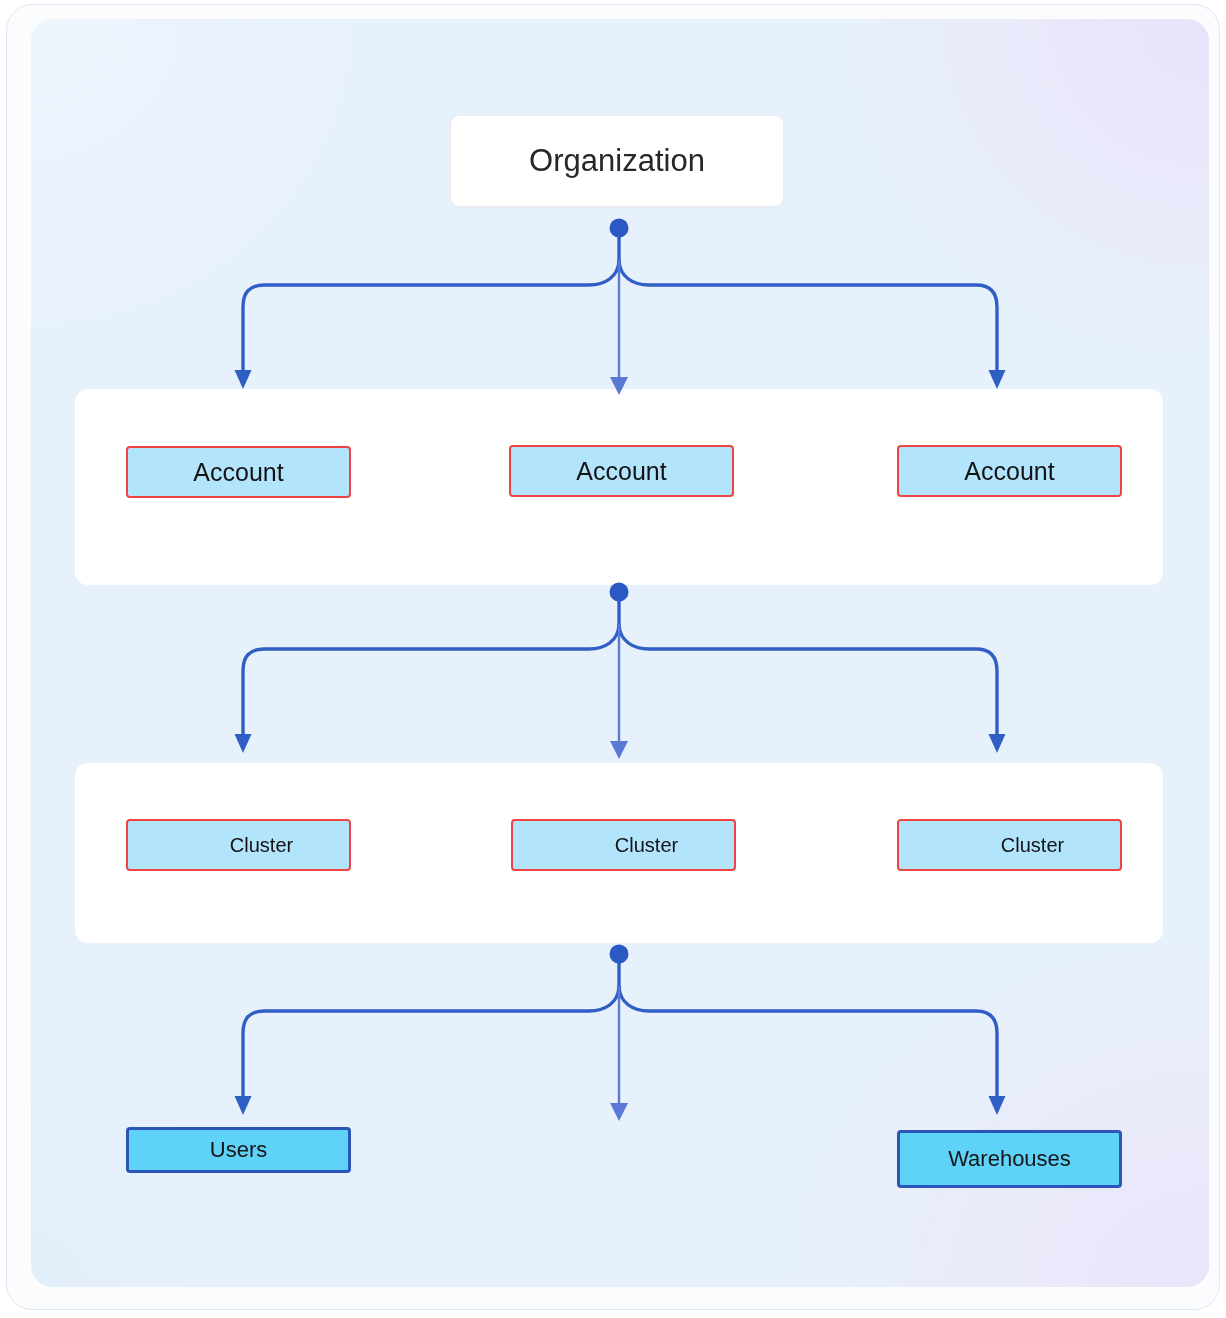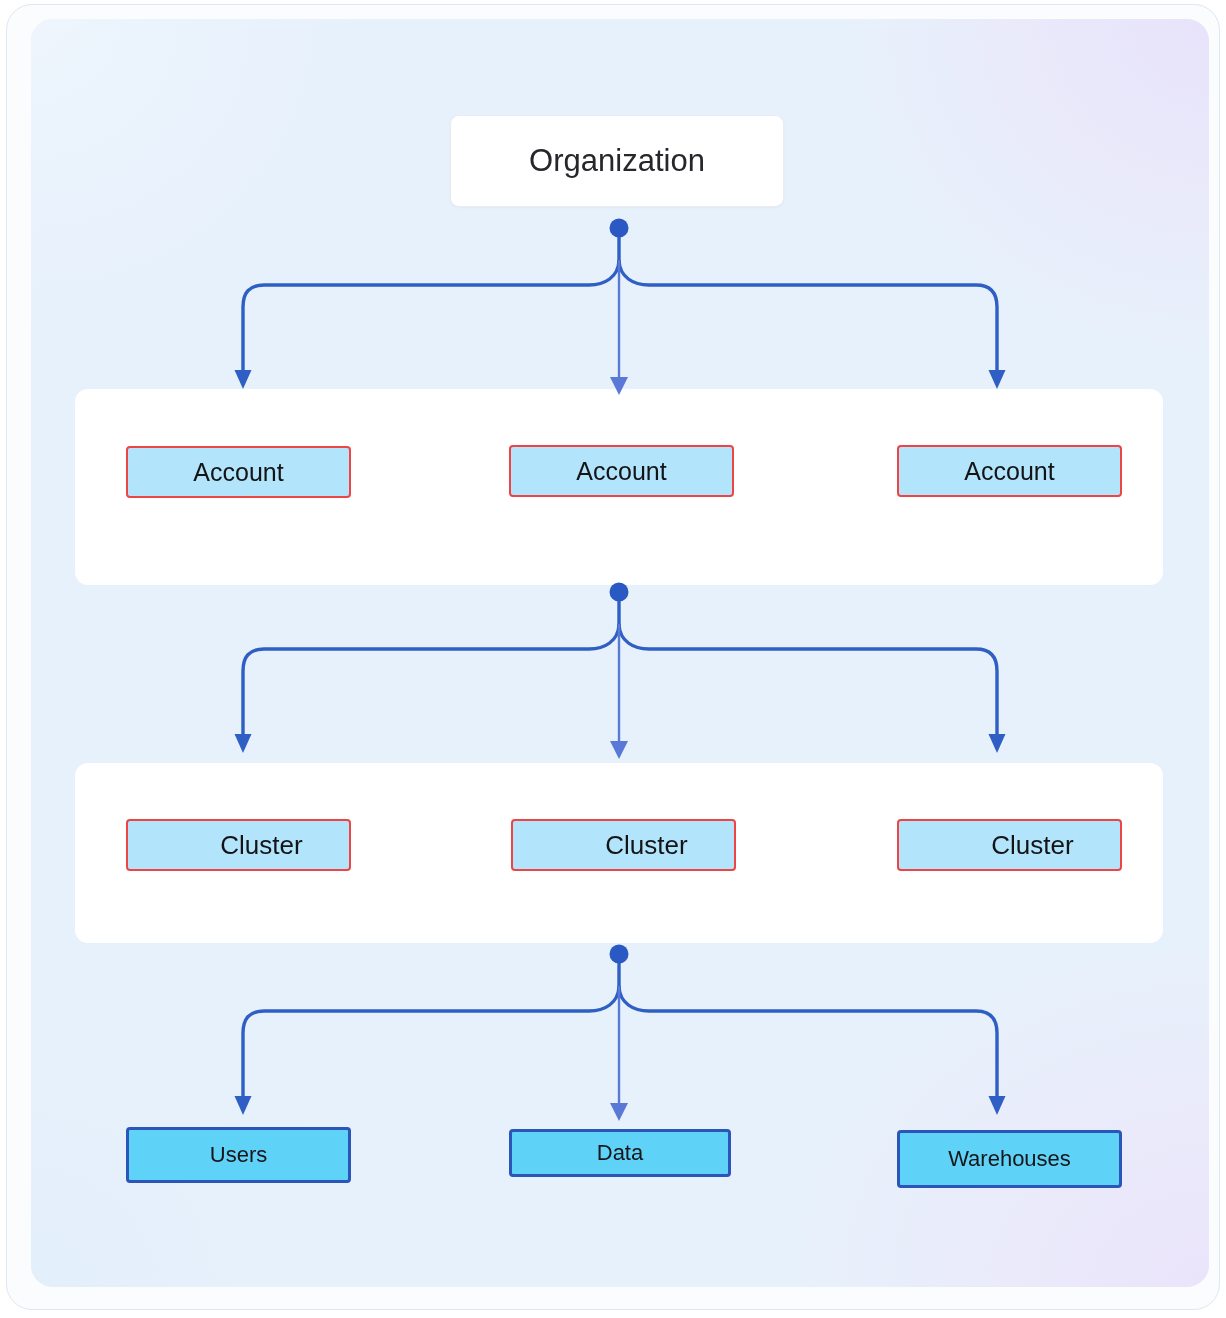--- a/index.html
+++ b/index.html
@@ -105,21 +105,21 @@
   }
 
   
   .node-mid {
     background: #b2e4fb;
     border: 2px solid #ef4444;
     border-radius: 4px;
     color: #141417;
   }
   .node-mid.size-a { font-size: 25px; }
-  .node-mid.size-b { font-size: 26px; padding-left: 46px; }
+  .node-mid.size-b { font-size: 20px; padding-left: 46px; }
 
   
   .node-leaf {
     background: #5ed2f7;
     border: 3px solid #2b55b8;
     border-radius: 4px;
     font-size: 22px;
     color: #16161a;
   }
 
@@ -196,20 +196,19 @@
     <div class="node node-mid size-a" style="left:478px; top:426px; width:225px; height:52px;">Account</div>
 
     <div class="node node-mid size-a" style="left:866px; top:426px; width:225px; height:52px;">Account</div>
 
     <div class="node node-mid size-b" style="left:95px; top:800px; width:225px; height:52px;">Cluster</div>
 
     <div class="node node-mid size-b" style="left:480px; top:800px; width:225px; height:52px;">Cluster</div>
 
     <div class="node node-mid size-b" style="left:866px; top:800px; width:225px; height:52px;">Cluster</div>
 
-    <div class="node node-leaf" style="left:95px; top:1108px; width:225px; height:56px;">Users</div>
-
-    <div class="node node-leaf" style="left:478px; top:1110px; width:222px; height:48px;">Data</div>
+    <div class="node node-leaf" style="left:95px; top:1108px; width:225px; height:46px;">Users</div>
+
 
     <div class="node node-leaf" style="left:866px; top:1111px; width:225px; height:58px;">Warehouses</div>
 
   </div>
 </div>
 
 </body></html>

